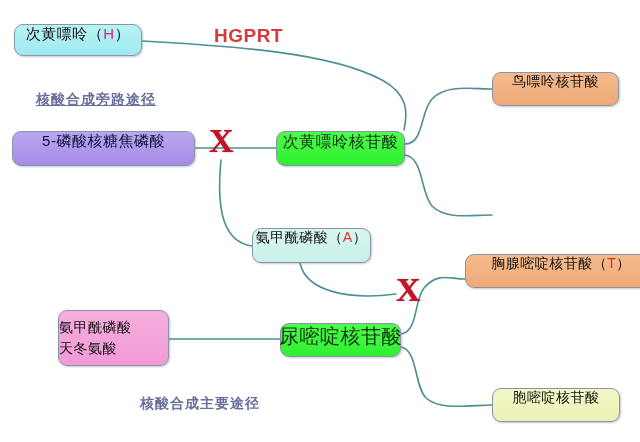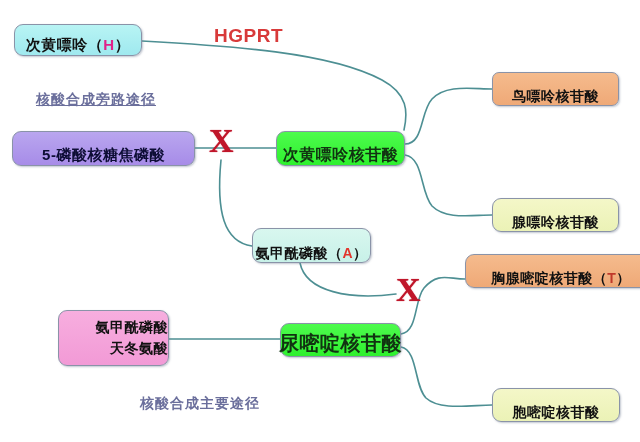--- a/index.html
+++ b/index.html
@@ -11,24 +11,24 @@
     position:relative;
   }
   #canvas{position:absolute;left:0;top:0;width:640px;height:442px;}
   svg.links{position:absolute;left:0;top:0;width:640px;height:442px;}
   .node{
     position:absolute;
     box-sizing:border-box;
     border-radius:9px;
     border:1px solid #8a93a8;
     display:flex;
-    align-items:flex-end;
+    align-items:flex-start;
     justify-content:center;
     text-align:center;
-    font-weight:bold;
+    font-weight:normal;
     color:#111111;
     letter-spacing:0.5px;
     box-shadow:1px 1px 2px rgba(120,130,150,0.45);
     line-height:1.25;
     white-space:nowrap;
   }
   .n-hx{
     left:14px;top:24px;width:128px;height:32px;
     background:linear-gradient(180deg,#b8f4f4 0%,#9fe9ef 100%);
     font-size:15px;
@@ -47,21 +47,20 @@
   }
   .n-amino{
     left:252px;top:228px;width:119px;height:35px;
     background:linear-gradient(180deg,#d8f7ef 0%,#c8f1e8 100%);
     font-size:14px;
   }
   .n-gmp{
     left:492px;top:72px;width:127px;height:34px;
     background:linear-gradient(180deg,#f5bb8d 0%,#efa977 100%);
     font-size:14px;
-    border-radius:7px;
   }
   .n-amp{
     left:492px;top:198px;width:127px;height:34px;
     background:linear-gradient(180deg,#f4f7c8 0%,#ebf2b6 100%);
     font-size:14px;
   }
   .n-tmp{
     left:465px;top:254px;width:192px;height:34px;
     background:linear-gradient(180deg,#f5bb8d 0%,#efa977 100%);
     font-size:14px;
@@ -157,23 +156,20 @@
   </div>
 
   <div class="node n-amino">
     <span><span>氨甲酰磷酸</span><span class="paren">（</span><span class="sym-a">A</span><span class="paren">）</span></span>
   </div>
 
   <div class="node n-gmp">
     <span>鸟嘌呤核苷酸</span>
   </div>
 
-  <div class="node n-amp">
-    <span>腺嘌呤核苷酸</span>
-  </div>
 
   <div class="node n-tmp">
     <span><span>胸腺嘧啶核苷酸</span><span class="paren">（</span><span class="sym-t">T</span><span class="paren">）</span></span>
   </div>
 
   <div class="node n-ump">
     <span>尿嘧啶核苷酸</span>
   </div>
 
   <div class="node n-carb">

